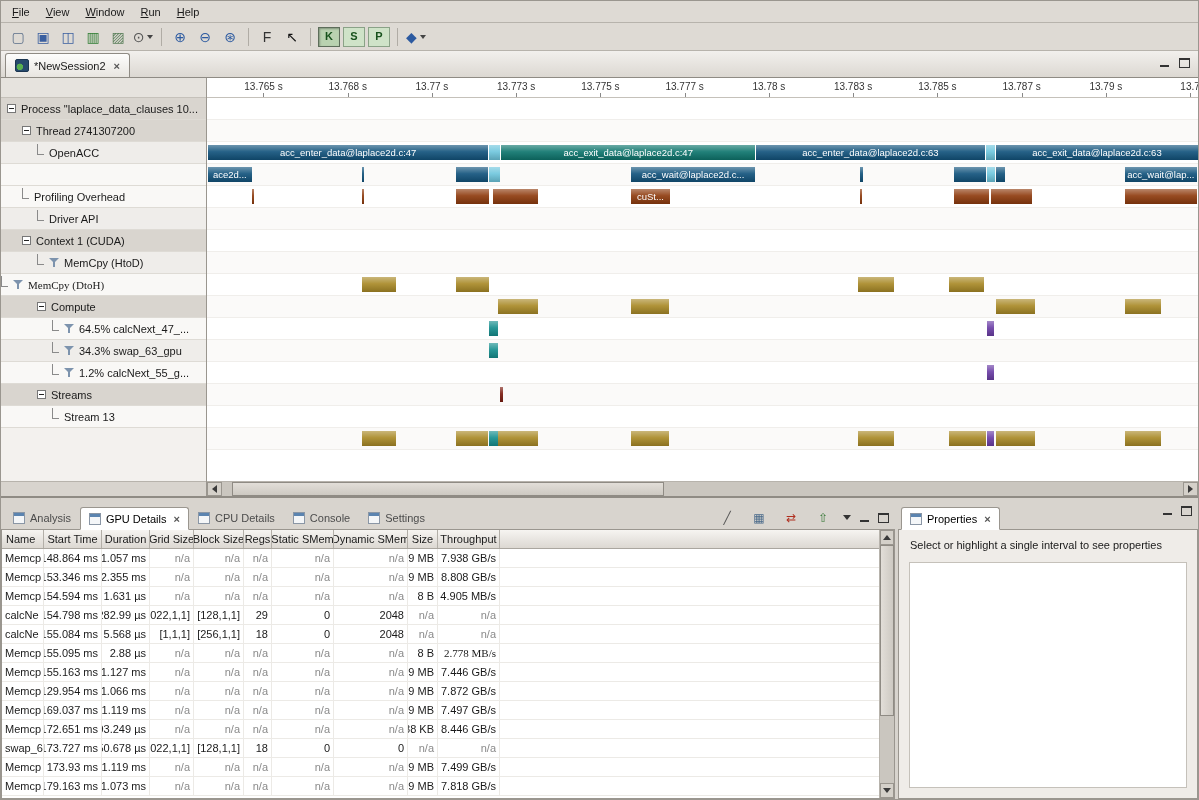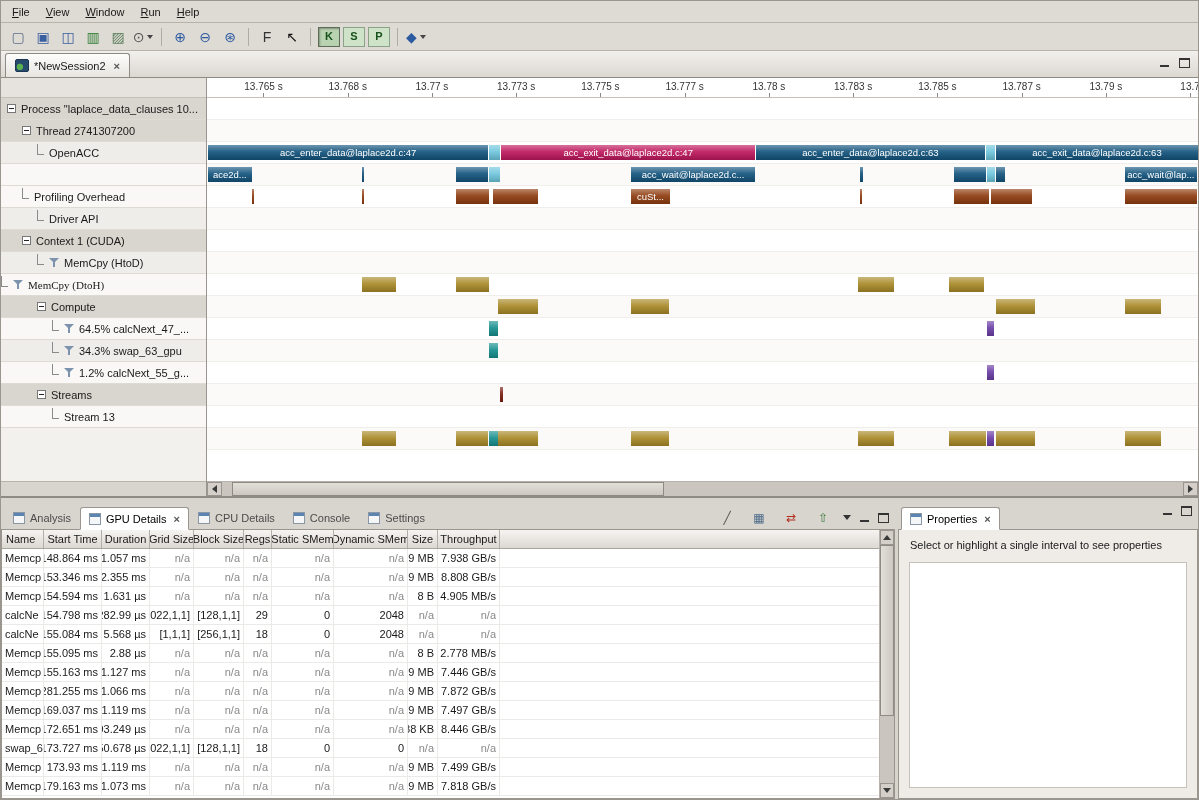--- a/index.html
+++ b/index.html
@@ -285,21 +285,21 @@
           <span class="ruler-line" style="left: 99.2%;"></span>
         </div>
       <div class="chart-rows">
           <div class="chart-row"></div>
           <div class="chart-row alt"></div>
           <div class="chart-row">
             <span class="bar" style="left: 0.1%; width: 28.3%; background: rgb(19, 84, 125);">
               <span class="bar-label">acc_enter_data@laplace2d.c:47</span>
             </span>
             <span class="bar" style="left: 28.5%; width: 1.1%; background: rgb(111, 198, 221);"></span>
-            <span class="bar" style="left: 29.7%; width: 25.6%; background: #be185d;">
+            <span class="bar" style="left: 29.7%; width: 25.6%; background: #0f766e;">
               <span class="bar-label">acc_exit_data@laplace2d.c:47</span>
             </span>
             <span class="bar" style="left: 55.4%; width: 23.1%; background: rgb(19, 84, 125);">
               <span class="bar-label">acc_enter_data@laplace2d.c:63</span>
             </span>
             <span class="bar" style="left: 78.6%; width: 0.9%; background: rgb(111, 198, 221);"></span>
             <span class="bar" style="left: 79.6%; width: 20.4%; background: rgb(19, 84, 125); align-items: center;">
               <span class="bar-label">acc_exit_data@laplace2d.c:63</span>
             </span>
           </div>
@@ -514,37 +514,37 @@
               <div class="trow">
                 <span class="td name" style="width: 42px;">Memcp</span>
                 <span class="td num" style="width: 58px;">155.095 ms</span>
                 <span class="td num" style="width: 48px;">2.88 µs</span>
                 <span class="td num na" style="width: 44px;">n/a</span>
                 <span class="td num na" style="width: 50px;">n/a</span>
                 <span class="td num na" style="width: 28px;">n/a</span>
                 <span class="td num na" style="width: 62px;">n/a</span>
                 <span class="td num na" style="width: 74px;">n/a</span>
                 <span class="td num" style="width: 30px;">8 B</span>
-                <span class="td num" style="width: 62px;">2.778 MB/s</span>
+                <span class="td num" style="width: 62px; font-family: Liberation Serif, serif;">2.778 MB/s</span>
               </div>
               <div class="trow">
                 <span class="td name" style="width: 42px;">Memcp</span>
                 <span class="td num" style="width: 58px;">155.163 ms</span>
                 <span class="td num" style="width: 48px;">1.127 ms</span>
                 <span class="td num na" style="width: 44px;">n/a</span>
                 <span class="td num na" style="width: 50px;">n/a</span>
                 <span class="td num na" style="width: 28px;">n/a</span>
                 <span class="td num na" style="width: 62px;">n/a</span>
                 <span class="td num na" style="width: 74px;">n/a</span>
                 <span class="td num" style="width: 30px;">9 MB</span>
                 <span class="td num" style="width: 62px;">7.446 GB/s</span>
               </div>
               <div class="trow">
                 <span class="td name" style="width: 42px;">Memcp</span>
-                <span class="td num" style="width: 58px;">281.255 ms</span>
+                <span class="td num" style="width: 58px;">129.954 ms</span>
                 <span class="td num" style="width: 48px;">1.066 ms</span>
                 <span class="td num na" style="width: 44px;">n/a</span>
                 <span class="td num na" style="width: 50px;">n/a</span>
                 <span class="td num na" style="width: 28px;">n/a</span>
                 <span class="td num na" style="width: 62px;">n/a</span>
                 <span class="td num na" style="width: 74px;">n/a</span>
                 <span class="td num" style="width: 30px;">9 MB</span>
                 <span class="td num" style="width: 62px;">7.872 GB/s</span>
               </div>
               <div class="trow">

